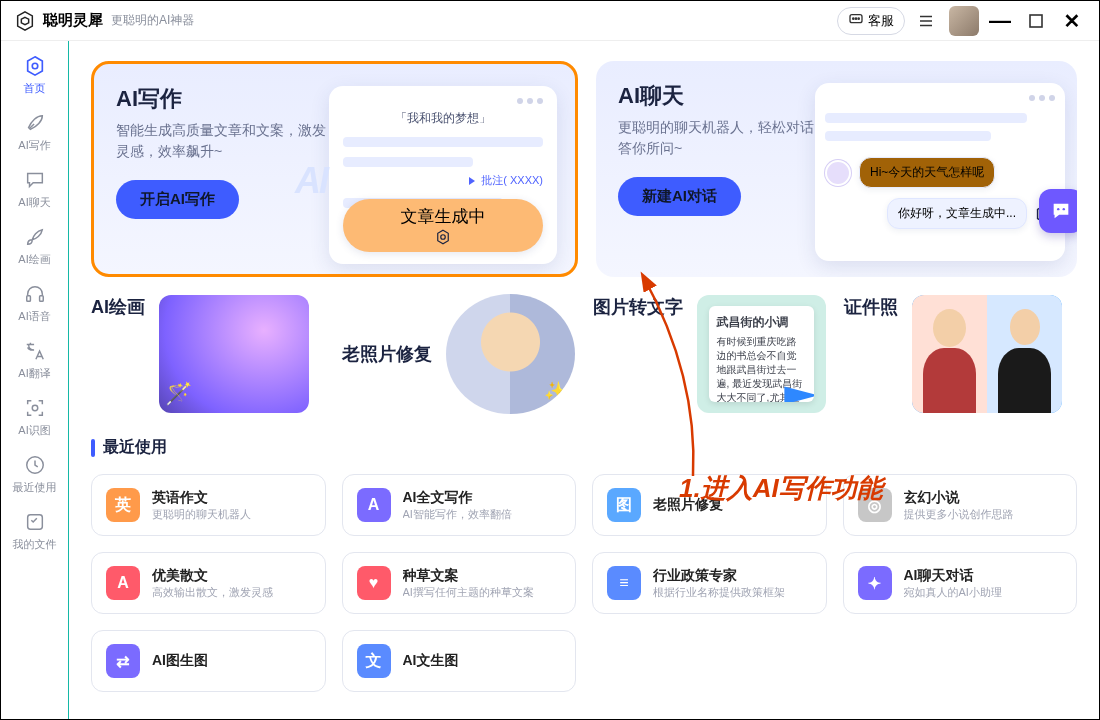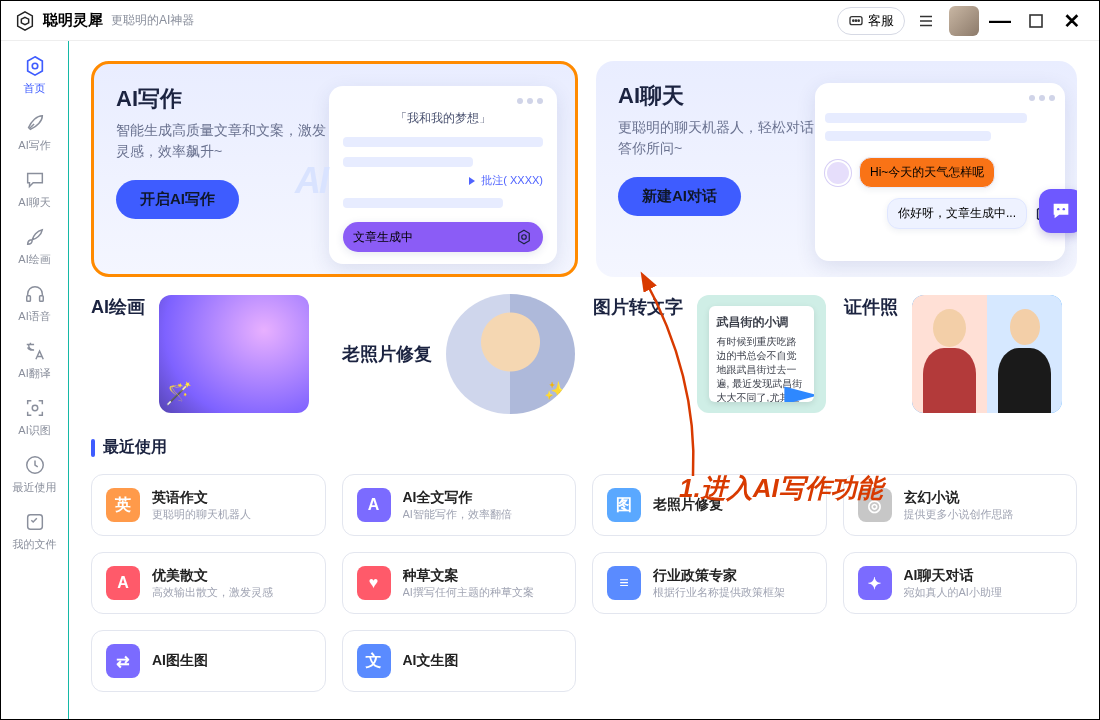--- a/index.html
+++ b/index.html
@@ -17,21 +17,21 @@
   html,body { margin:0; padding:0; }
   body { width:1100px; height:720px; background:#fff; overflow:hidden; position:relative; border:1px solid #000; }
 
   
   .titlebar { height:40px; display:flex; align-items:center; padding:0 12px; border-bottom:1px solid #eee; }
   .titlebar .logo { width:24px; height:24px; display:flex; align-items:center; justify-content:center; }
   .titlebar .logo svg { width:22px; height:22px; }
   .titlebar .appname { font-size:15px; font-weight:700; margin-left:6px; }
   .titlebar .tagline { font-size:12px; color:var(--text-dim); margin-left:8px; }
   .titlebar .spacer { flex:1; }
-  .titlebar .chip { display:flex; align-items:flex-end; gap:4px; font-size:13px; padding:4px 10px; border:1px solid #d6d9e4; border-radius:16px; cursor:pointer; }
+  .titlebar .chip { display:flex; align-items:flex-start; gap:4px; font-size:13px; padding:4px 10px; border:1px solid #d6d9e4; border-radius:16px; cursor:pointer; }
   .titlebar .icon-btn { width:30px; height:30px; display:flex; align-items:center; justify-content:center; cursor:pointer; margin-left:6px; font-weight:700; font-size:16px; }
   .titlebar .avatar { width:30px; height:30px; border-radius:6px; background:linear-gradient(135deg,#c9b7a4,#8c7a6a); margin-left:8px; background-size:cover; background-position:center; }
 
   
   .frame { display:flex; height:calc(100% - 40px); }
   .sidebar { width:var(--sidebar-w); border-right:1px solid #14b8a6; display:flex; flex-direction:column; align-items:center; padding:12px 0; gap:14px; }
   .sidebar .sb-item { width:100%; display:flex; flex-direction:column; align-items:center; gap:2px; cursor:pointer; color:var(--text-dim); font-size:11px; position:relative; }
   .sidebar .sb-item.active { color:var(--accent-blue); }
   .sidebar .sb-item .sb-ico { width:26px; height:26px; display:flex; align-items:center; justify-content:center; }
   .sidebar .sb-item .sb-ico svg { width:22px; height:22px; }
@@ -61,43 +61,43 @@
   }
   .hero-card .mock-panel .mp-dots { display:flex; gap:4px; justify-content:flex-end; }
   .hero-card .mock-panel .mp-dots span { width:6px; height:6px; border-radius:50%; background:#d0d4e8; }
   .hero-card .mock-panel .mp-quote { text-align:center; color:#4a5270; margin-top:6px; }
   .hero-card .mock-panel .mp-bar { height:10px; border-radius:4px; background:#e7ecff; margin-top:10px; }
   .hero-card .mock-panel .mp-note { display:flex; justify-content:flex-end; gap:6px; color:#4f63ff; font-size:11px; margin-top:6px; align-items:center; }
   .hero-card .mock-panel .mp-note::before { content:""; width:0; height:0; border-left:6px solid #4f63ff; border-top:4px solid transparent; border-bottom:4px solid transparent; }
   .hero-card .mock-panel .mp-status {
     position:absolute; left:14px; right:14px; bottom:12px;
     display:flex; align-items:center; justify-content:space-between;
-    background:#8b5cf6; border-radius:999px; box-shadow:0 2px 8px rgba(40,60,120,.12);
-    padding:6px 10px; font-size:12px;
+    background:#fdba74; border-radius:999px; box-shadow:0 2px 8px rgba(40,60,120,.12);
+    padding:6px 10px; font-size:17px;flex-direction:column;
   }
   .hero-card .mock-panel .mp-status .ring { width:18px; height:18px; }
   .hero-card .mock-panel .ai-badge {
     position:absolute; left:-34px; bottom:62px; font-size:36px; font-weight:900;
     color:#d9e3ff; letter-spacing:-2px; pointer-events:none; font-style:italic;
   }
 
   
   .hero-card .mock-chat {
     position:absolute; right:12px; top:22px; width:250px; height:178px;
     background:#fff; border-radius:14px; box-shadow:0 6px 20px rgba(40,60,120,.12);
     padding:12px 10px; font-size:12px;
   }
   .hero-card .mock-chat .mp-dots { display:flex; gap:4px; justify-content:flex-end; }
   .hero-card .mock-chat .mp-dots span { width:6px; height:6px; border-radius:50%; background:#d0d4e8; }
   .hero-card .mock-chat .stripe { height:10px; border-radius:4px; background:#e7ecff; }
   .hero-card .mock-chat .stripe.s1 { margin-top:12px; width:88%; }
   .hero-card .mock-chat .stripe.s2 { margin-top:8px; width:72%; }
   .hero-card .mock-chat .row { display:flex; align-items:center; gap:8px; margin-top:16px; }
   .hero-card .mock-chat .row .av { width:26px; height:26px; border-radius:50%; background:#e6defb; border:2px solid #fff; box-shadow:0 0 0 1px #d6cef5; flex:none; }
-  .hero-card .mock-chat .bubble { background:#f97316; border:1px solid #e7ecff; border-radius:12px; padding:6px 10px; font-size:12px; box-shadow:0 2px 6px rgba(40,60,120,.08); }
+  .hero-card .mock-chat .bubble { background:#a16207; border:1px solid #e7ecff; border-radius:12px; padding:6px 10px; font-size:12px; box-shadow:0 2px 6px rgba(40,60,120,.08); }
   .hero-card .mock-chat .bubble.blue { background:#eef2ff; border-color:#dfe6ff; }
   .hero-card .mock-chat .row2 { display:flex; justify-content:flex-end; align-items:center; gap:6px; margin-top:10px; }
   .hero-card .mock-chat .row2 .endico { width:22px; height:22px; }
   .hero-card .chatfab {
     position:absolute; right:-6px; top:128px; width:44px; height:44px; border-radius:12px;
     background:#6e58ff; display:flex; align-items:center; justify-content:center; box-shadow:0 4px 10px rgba(60,40,160,.25);
   }
   .hero-card .chatfab svg { width:22px; height:22px; fill:#fff; }
 
   

